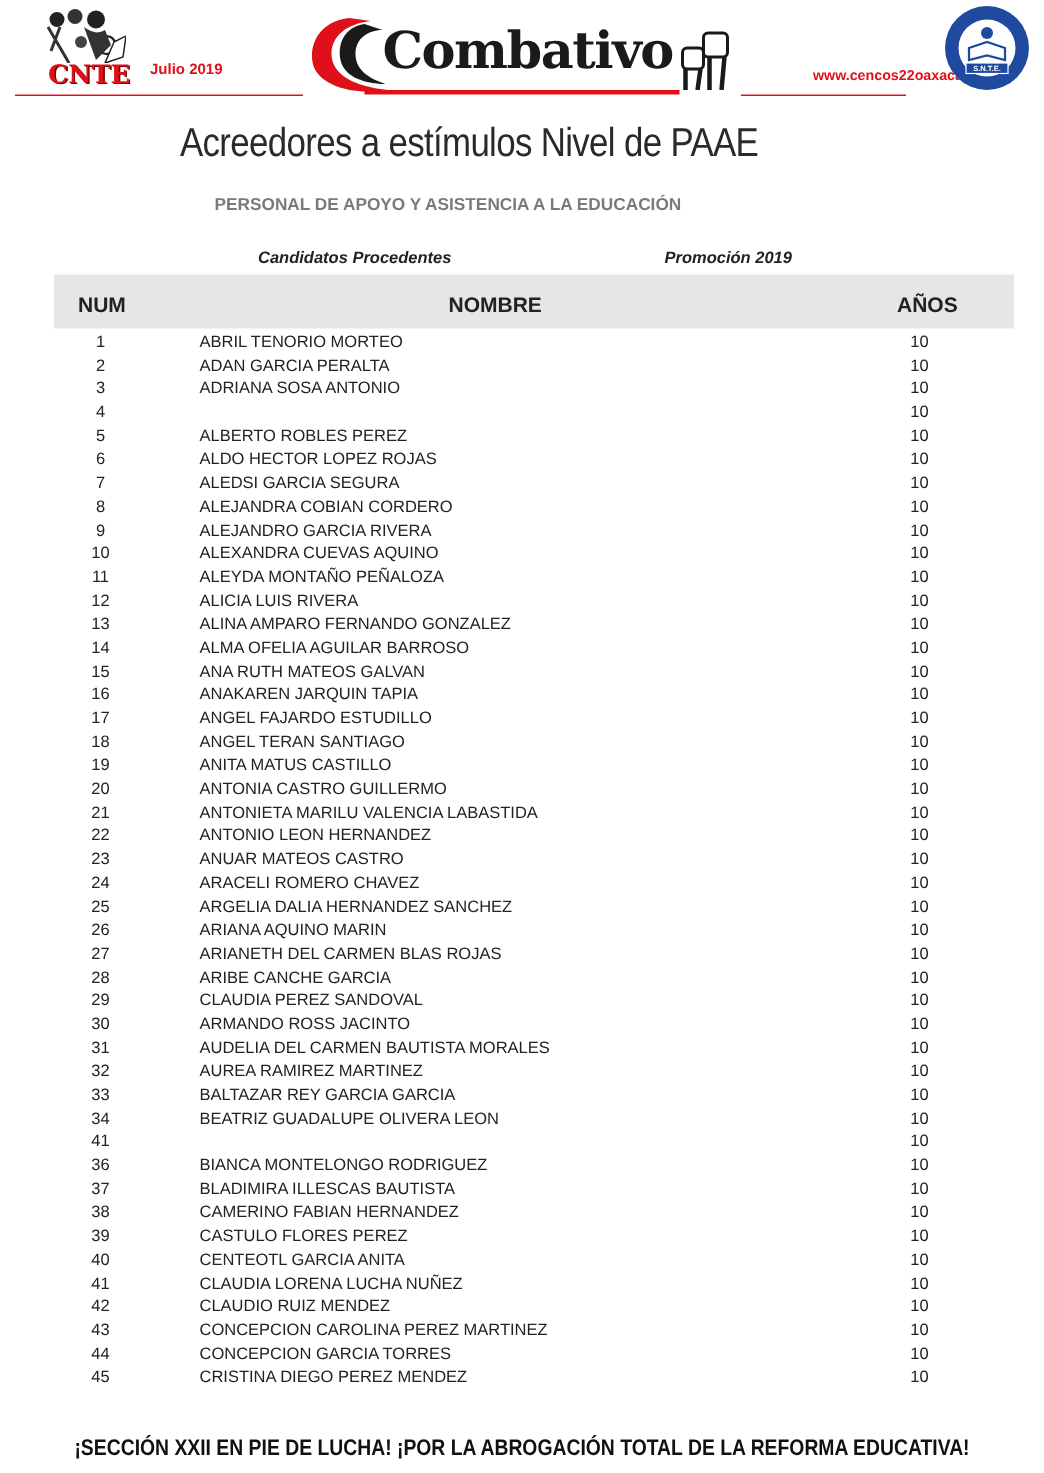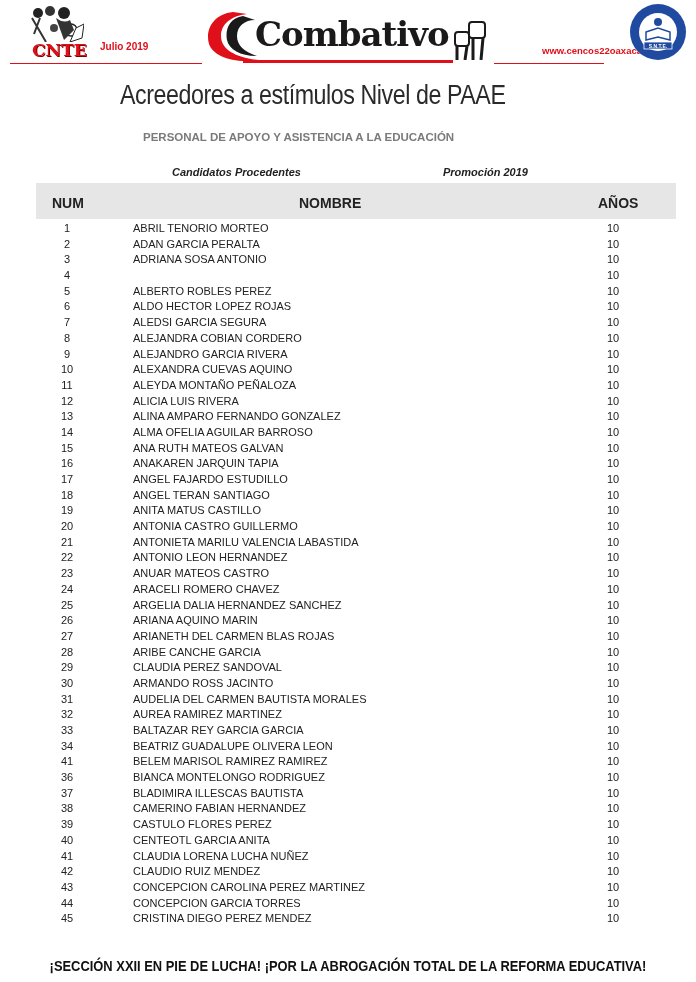--- a/index.html
+++ b/index.html
@@ -268,21 +268,20 @@
       <span class="name">BALTAZAR REY GARCIA GARCIA</span>
       <span class="years">10</span>
     </div>
     <div class="row">
       <span class="num">34</span>
       <span class="name">BEATRIZ GUADALUPE OLIVERA LEON</span>
       <span class="years">10</span>
     </div>
     <div class="row">
       <span class="num">41</span>
-      <span class="name">BELEM MARISOL RAMIREZ RAMIREZ</span>
       <span class="years">10</span>
     </div>
     <div class="row">
       <span class="num">36</span>
       <span class="name">BIANCA MONTELONGO RODRIGUEZ</span>
       <span class="years">10</span>
     </div>
     <div class="row">
       <span class="num">37</span>
       <span class="name">BLADIMIRA ILLESCAS BAUTISTA</span>

